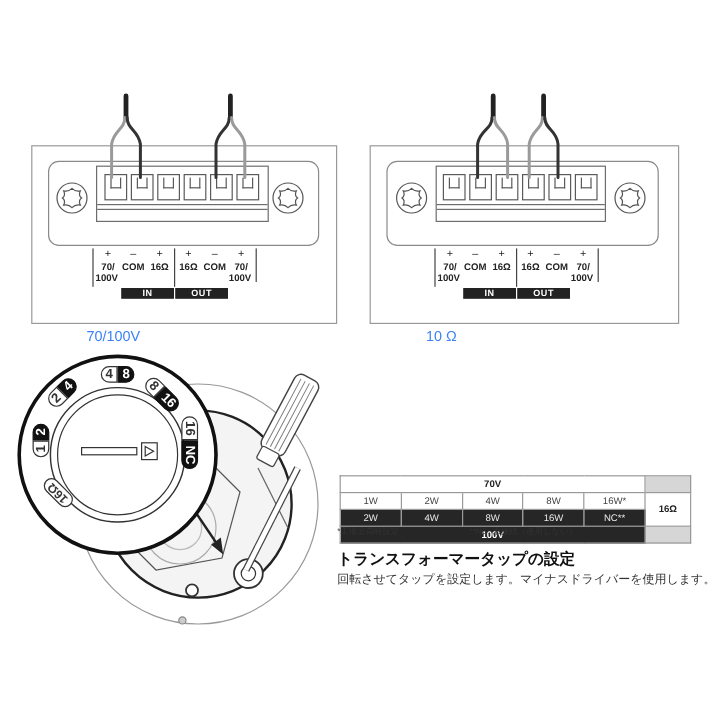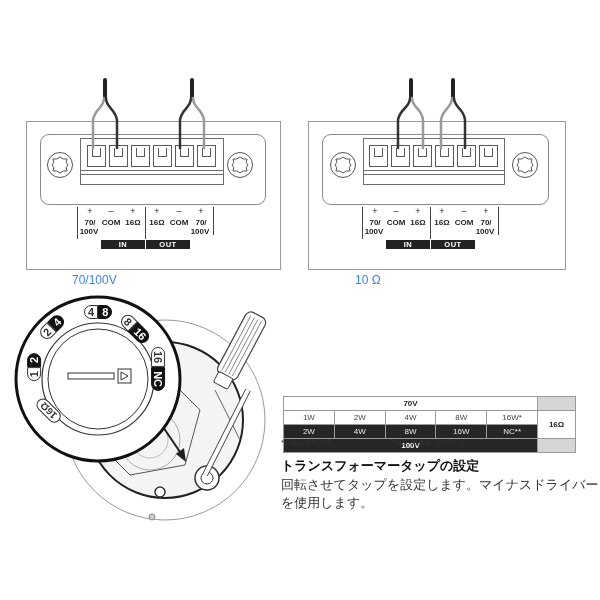--- a/index.html
+++ b/index.html
@@ -22,21 +22,21 @@
   table.tap { position:absolute; left:283px; top:364px; border-collapse:collapse; font-size:8px; font-weight:bold;margin-top:32px; }
   table.tap td { border:1px solid #9a9a9a; text-align:center; padding:0; height:13px; }
   .tap .hdr-white { background:#fff; color:#222; }
   .tap .r-white td { background:#fff; color:#444; font-weight:normal; }
   .tap .r-dark td { background:#262626; color:#e8e8e8; font-weight:normal; }
   .tap .hdr-dark { background:#262626; color:#fff; }
   .tap .gray { background:#d6d6d6; }
   .tap .ohm { background:#fff; color:#222; }
   .note { position:absolute; font-size:7px; color:#333; }
   .heading { position:absolute; font-size:13px; font-weight:bold; color:#111; }
-  .desc { position:absolute; font-size:13px; color:#333; }
+  .desc { position:absolute; font-size:10px; color:#333; }
 </style>
 </head>
 <body>
 
 <div class="panel" style="left:26px; top:121px; width:253px; height:147px;"></div>
 <div class="plate" style="left:40px; top:134px; width:224px; height:69px;"></div>
 
 <div class="screw" style="left:47px; top:152px;">
   <svg width="20" height="20" viewBox="0 0 20 20">
       <path d="M10 2 Q13 5 17 4 Q15 8 18 10 Q15 12 17 16 Q13 15 10 18 Q7 15 3 16 Q5 12 2 10 Q5 8 3 4 Q7 5 10 2Z" fill="none" stroke="#555" stroke-width="1"></path>

